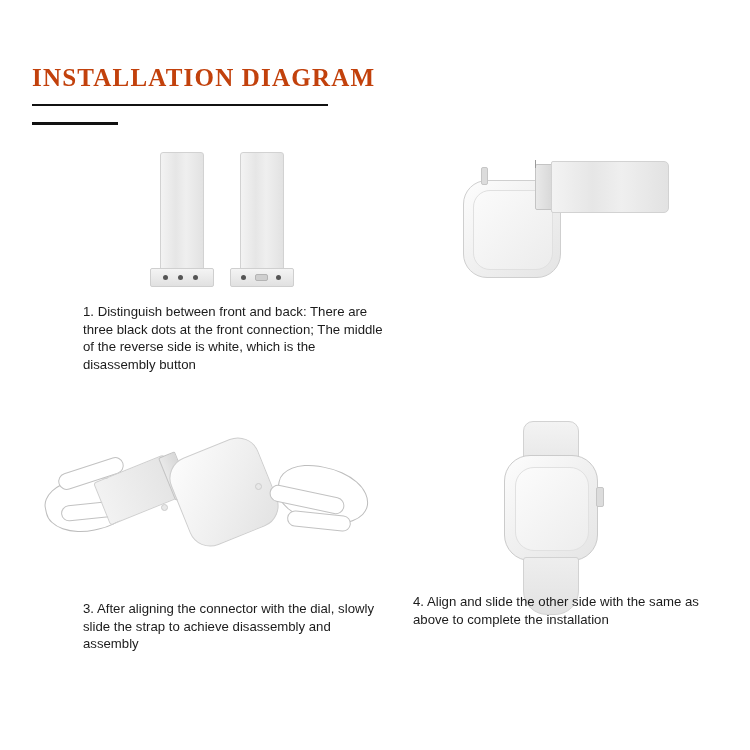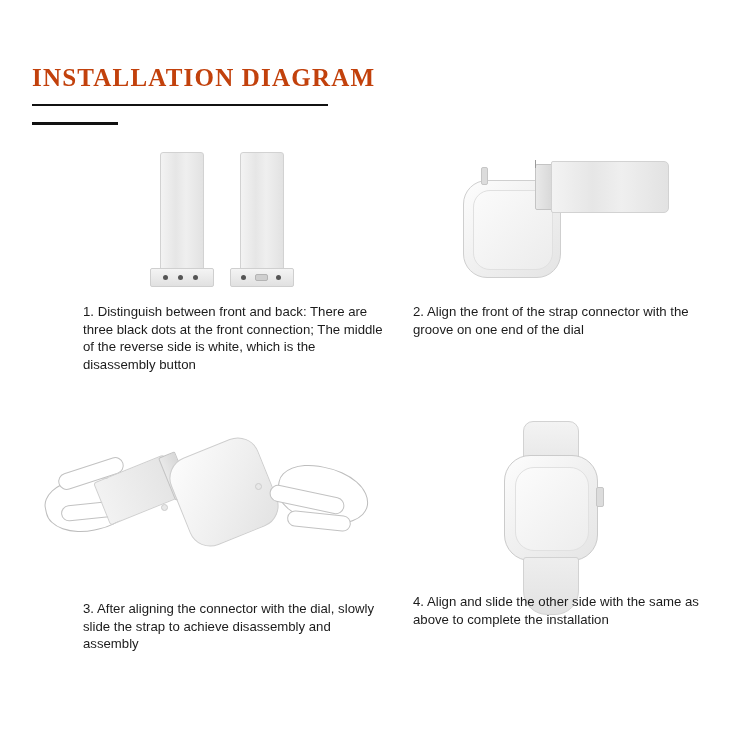--- a/index.html
+++ b/index.html
@@ -279,21 +279,20 @@
           <div class="dial-inner"></div>
         </div>
         <div class="crown" style="left:96px; top:27px;"></div>
 
         <div class="connector-tab" style="left:150px; top:24px;"></div>
 
         <div class="strap-flat grad-band" style="left:166px; top:21px; width:116px;"></div>
 
         <div class="arrow-line" style="left:150px; top:20px; width:1px; height:8px;"></div>
       </div>
-      <div class="caption">2. Align the front of the strap connector with the groove on one end of the dial</div>
     </div>
 
     <div class="step step-3">
       <div class="art">
 
         <div class="hand" style="left:-10px; top:52px; width:86px; height:52px; transform:rotate(-12deg);"></div>
         <div class="finger" style="left:2px; top:40px; width:66px; height:15px; transform:rotate(-18deg);"></div>
         <div class="finger" style="left:6px; top:78px; width:58px; height:14px; transform:rotate(-6deg);"></div>
 
         <div class="tilt-strap" style="left:44px; top:42px;"></div>

